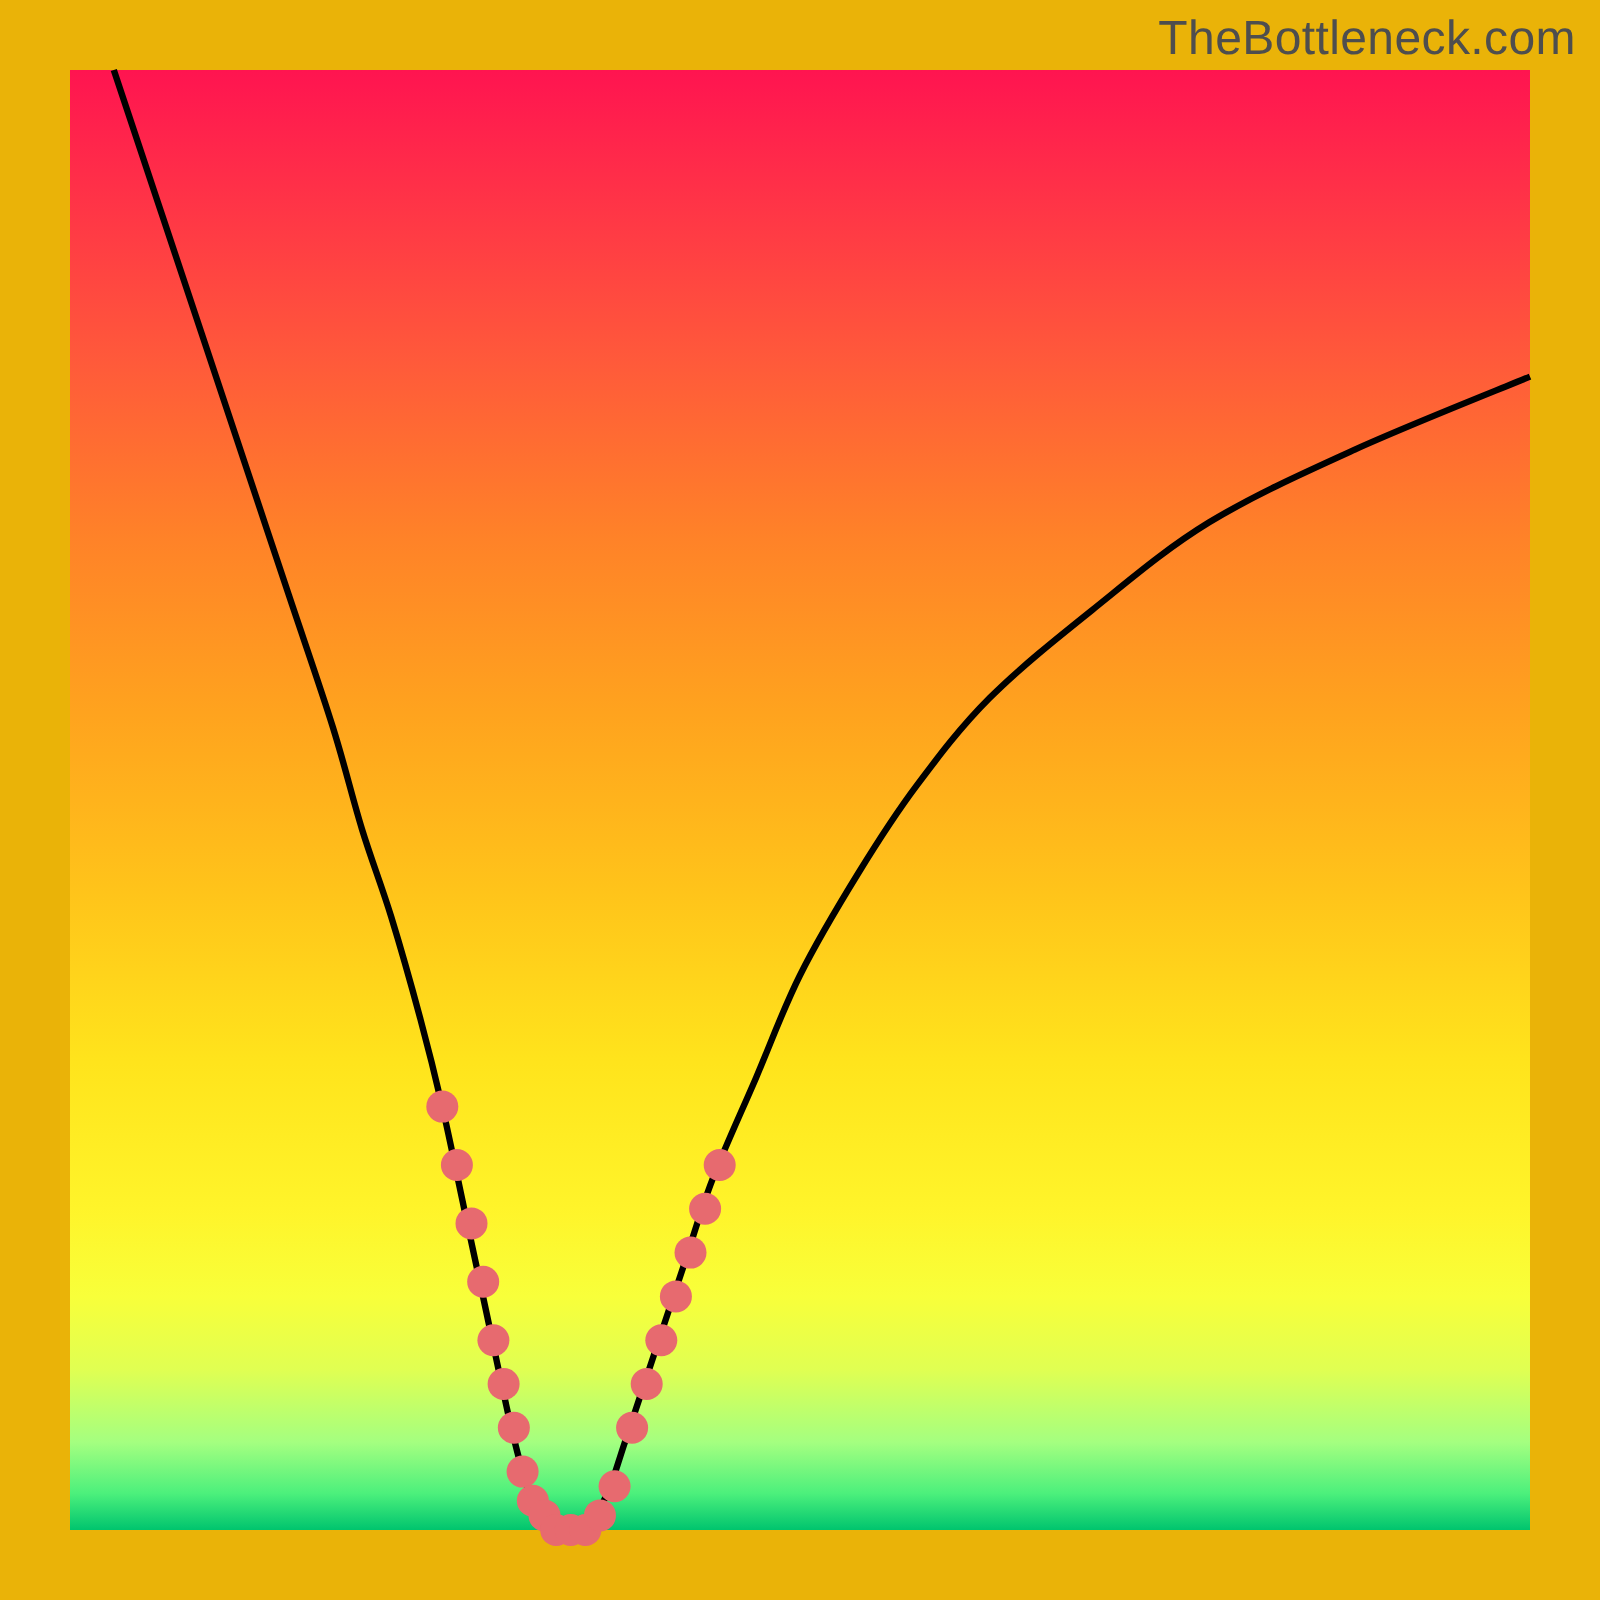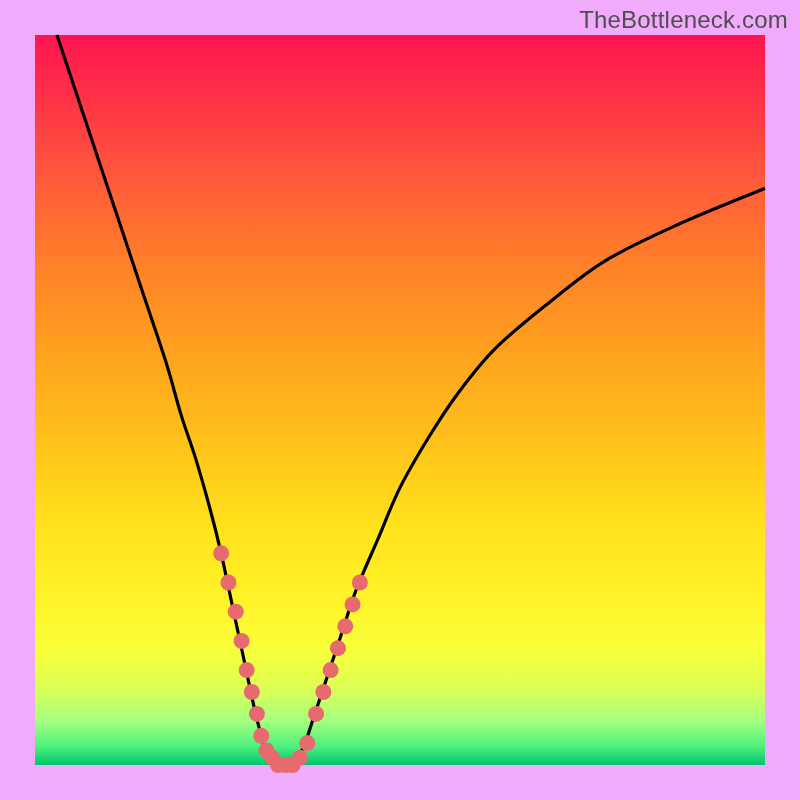--- a/index.html
+++ b/index.html
@@ -8,21 +8,21 @@
     width: 800px;
     height: 800px;
     overflow: hidden;
     background: #000;
     font-family: Arial, Helvetica, sans-serif;
   }
   .frame {
     position: relative;
     width: 800px;
     height: 800px;
-    background: #f0abfc;
+    background: #eab308;
   }
   .plot {
     position: absolute;
     left: 35px;
     top: 35px;
     width: 730px;
     height: 730px;
     background: linear-gradient(to bottom,
       #ff1450 0%,
       #ff3048 8%,

